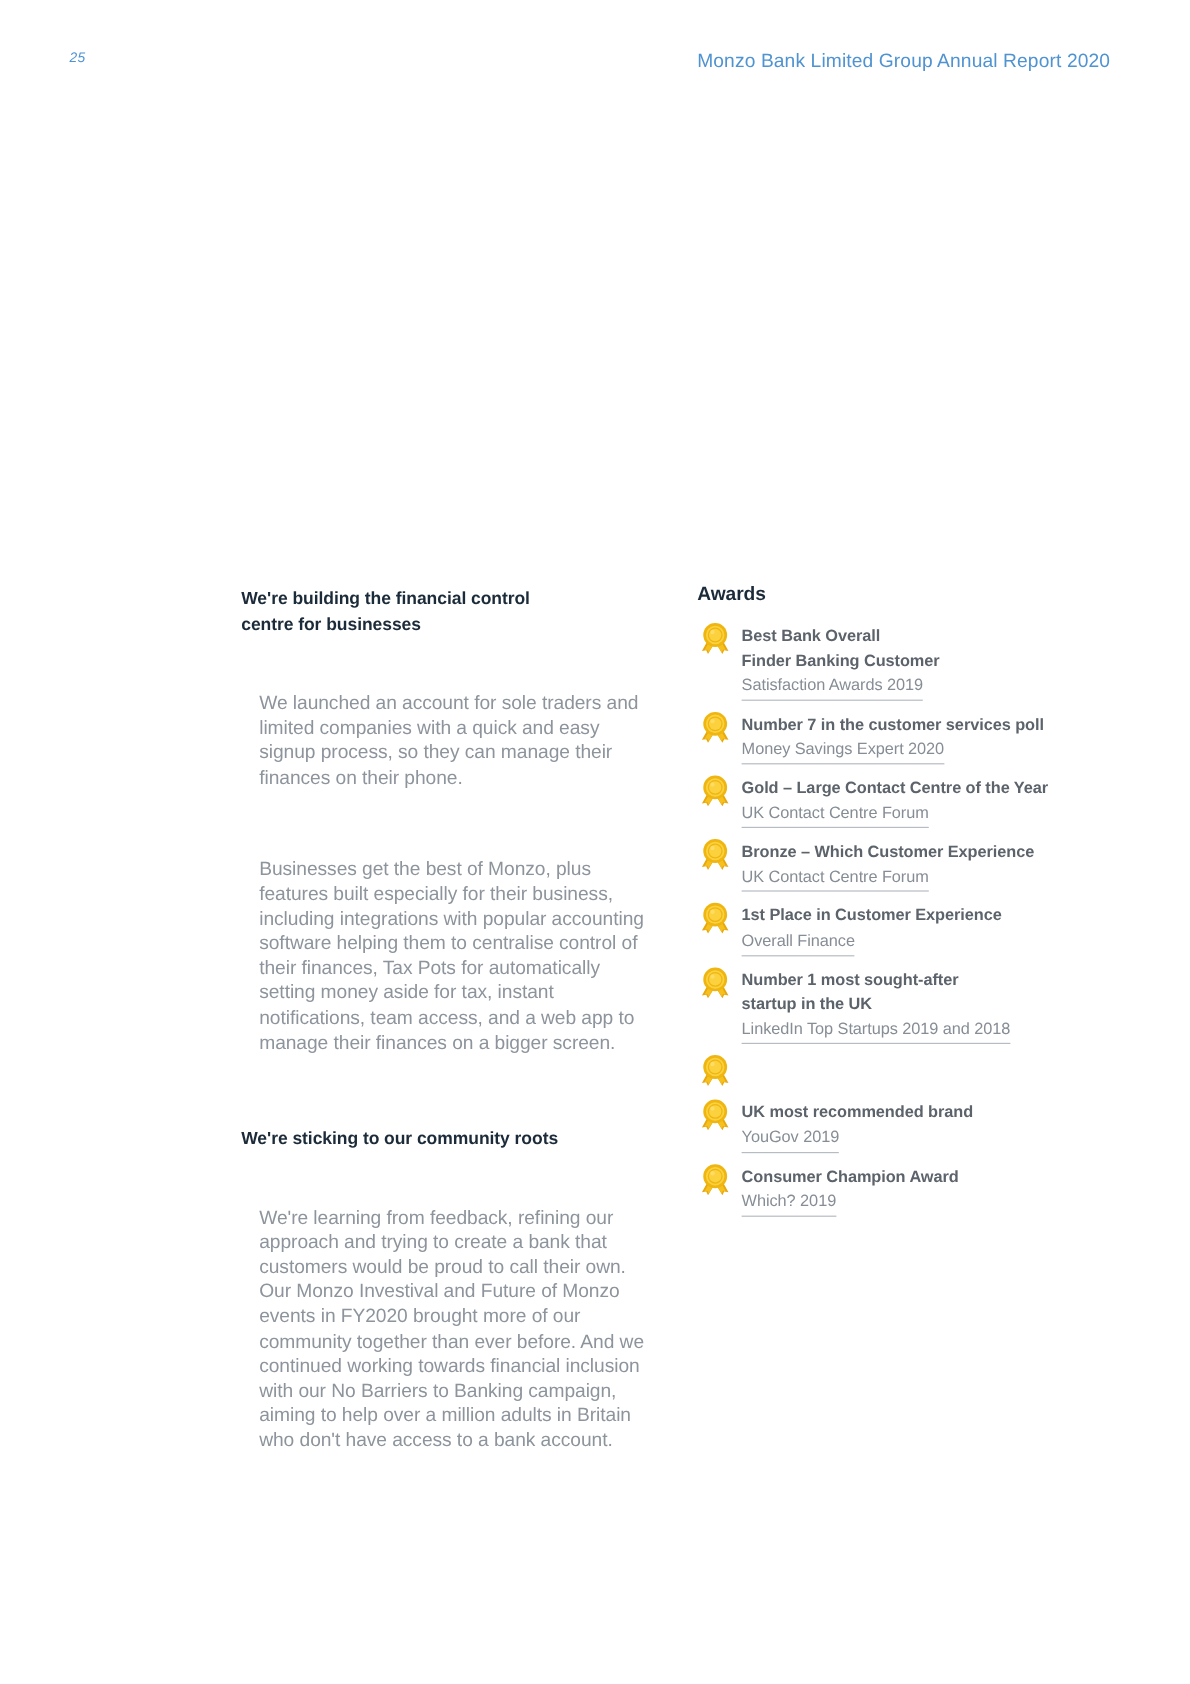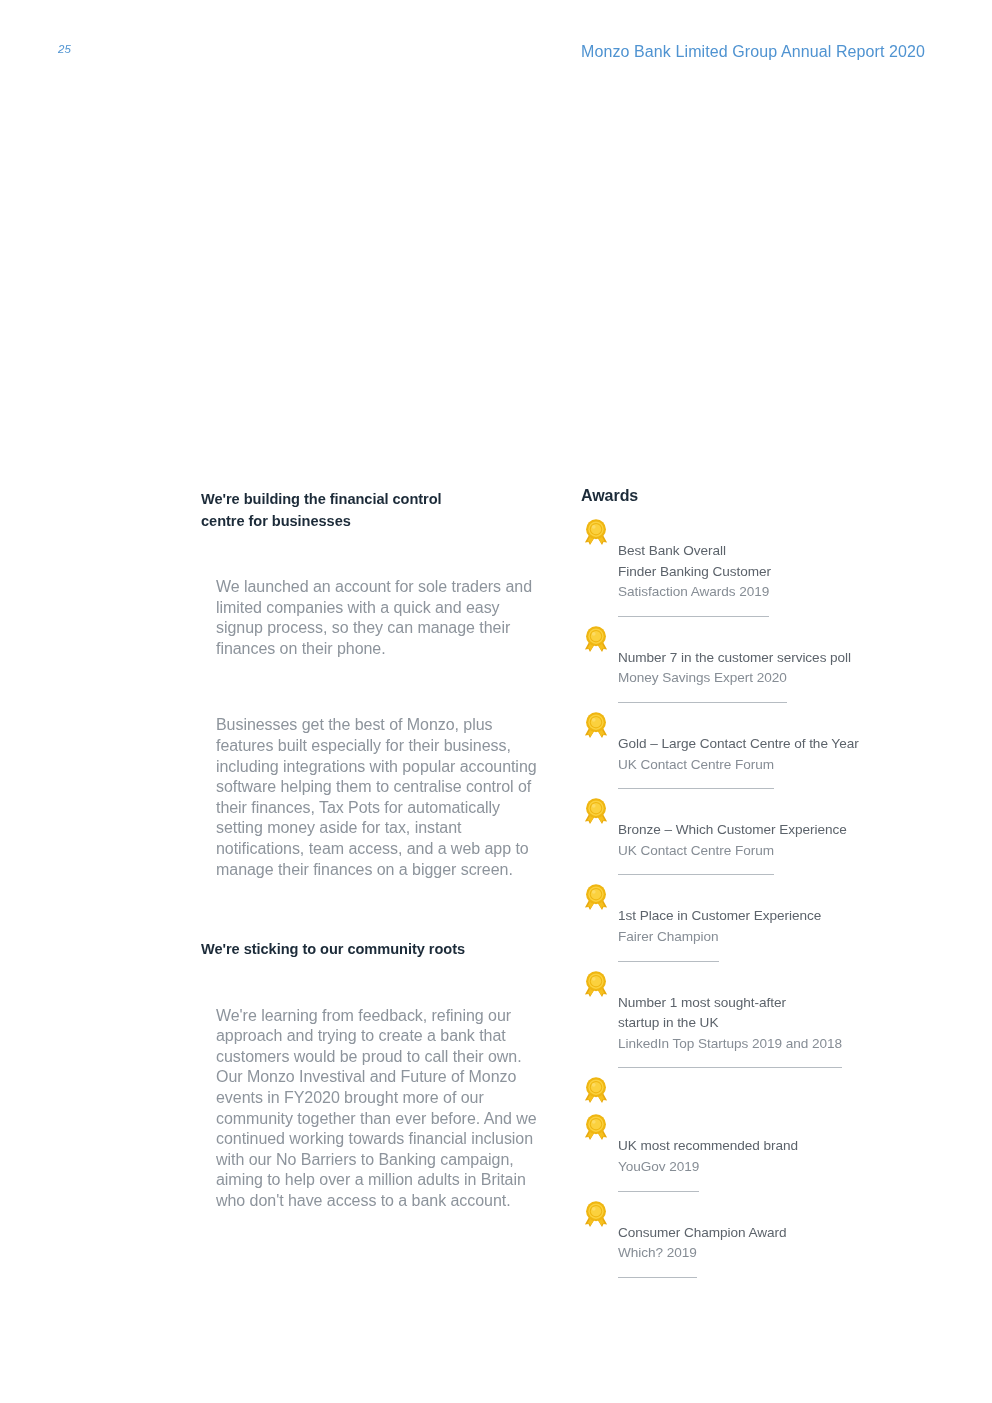--- a/index.html
+++ b/index.html
@@ -108,37 +108,36 @@
     margin-right: 7px;
   }
   .award .medal svg { display: block; width: 30px; height: 30px; }
 
   .award-text {
     padding-top: 1px;
   }
   .award-title {
     display: block;
     font-size: 13.6px;
-    font-weight: normal;
+    font-weight: bold;
     line-height: 20.6px;
     color: #5c636b;
     letter-spacing: -0.05px;
     white-space: pre-line;
-    margin-top: 21px;
   }
   .award-source {
     display: inline-block;
     font-size: 13.6px;
     font-weight: normal;
     line-height: 20.6px;
     color: #868d95;
     letter-spacing: -0.05px;
     text-decoration: none;
     border-bottom: 1px solid #b6bcc2;
-    padding-bottom: 13px;
+    padding-bottom: 1px;
   }
 </style>
 </head>
 <body>
 
 <div class="page">
 
   <div class="page-number">25</div>
   <div class="running-title">Monzo Bank Limited Group Annual Report 2020</div>
 
@@ -232,21 +231,21 @@
       <path d="M23.5 19.5 L27.8 27.2 L24.0 26.6 L22.4 29.8 L17.8 22.4 Z" fill="#e7a80d"></path>
       <path d="M9.8 20.6 L6.6 26.4 L9.1 26.0 L10.2 28.3 L13.6 22.8 Z" fill="#f6c01f"></path>
       <path d="M22.2 20.6 L25.4 26.4 L22.9 26.0 L21.8 28.3 L18.4 22.8 Z" fill="#f6c01f"></path>
       <circle cx="16" cy="13" r="10.6" fill="#efb612"></circle>
       <circle cx="16" cy="13" r="8.2" fill="#fbd13e"></circle>
       <circle cx="16" cy="13" r="6.6" fill="#efb612"></circle>
       <circle cx="16" cy="13" r="5.5" fill="#fbd13e"></circle>
       <circle cx="13.6" cy="10.4" r="2.0" fill="#fde07a" opacity="0.65"></circle>
     </svg>
   </span>
-<div class="award-text"><span class="award-title">1st Place in Customer Experience</span><a class="award-source">Fairer Champion</a></div>
+<div class="award-text"><span class="award-title">1st Place in Customer Experience</span><a class="award-source">Overall Finance</a></div>
           </div>
           <div class="award">
   <span class="medal">
     <svg viewBox="0 0 32 32" xmlns="http://www.w3.org/2000/svg">
       <path d="M8.5 19.5 L4.2 27.2 L8.0 26.6 L9.6 29.8 L14.2 22.4 Z" fill="#e7a80d"></path>
       <path d="M23.5 19.5 L27.8 27.2 L24.0 26.6 L22.4 29.8 L17.8 22.4 Z" fill="#e7a80d"></path>
       <path d="M9.8 20.6 L6.6 26.4 L9.1 26.0 L10.2 28.3 L13.6 22.8 Z" fill="#f6c01f"></path>
       <path d="M22.2 20.6 L25.4 26.4 L22.9 26.0 L21.8 28.3 L18.4 22.8 Z" fill="#f6c01f"></path>
       <circle cx="16" cy="13" r="10.6" fill="#efb612"></circle>
       <circle cx="16" cy="13" r="8.2" fill="#fbd13e"></circle>

